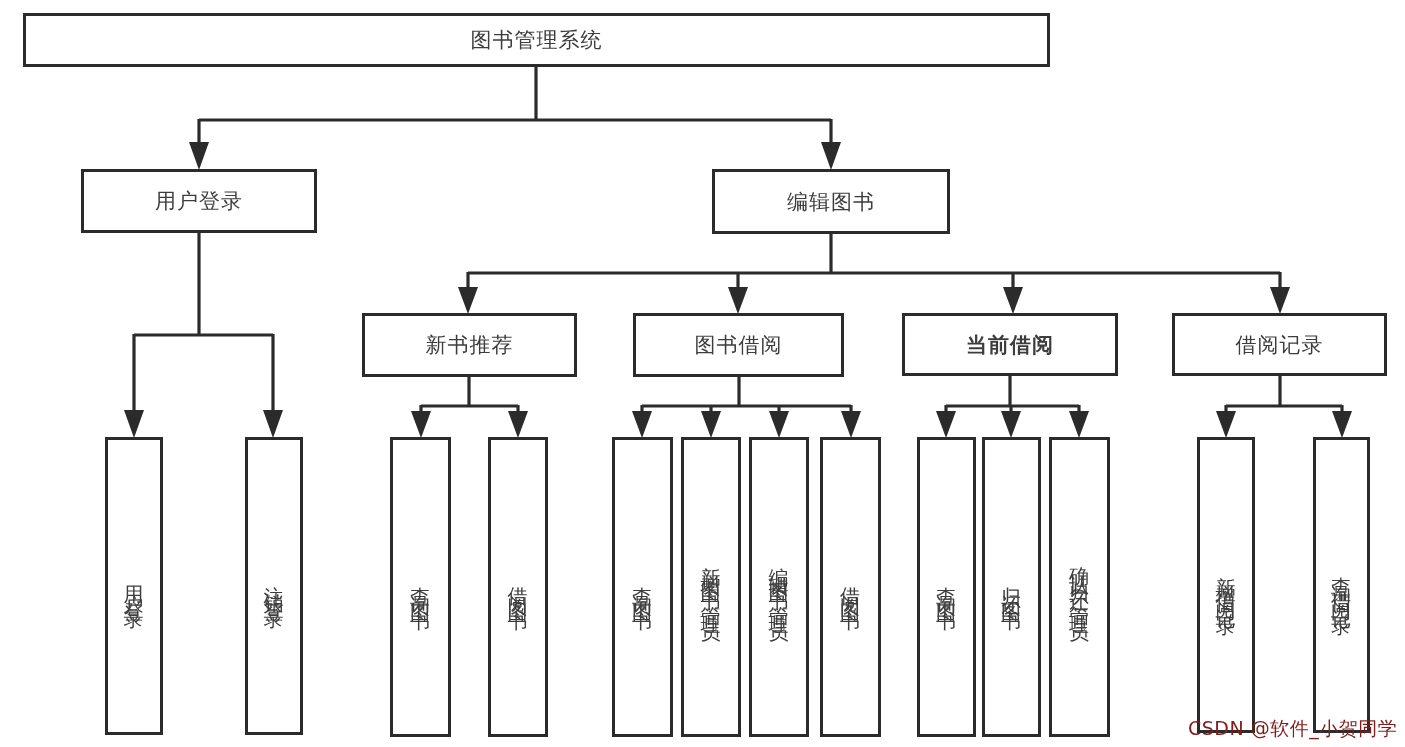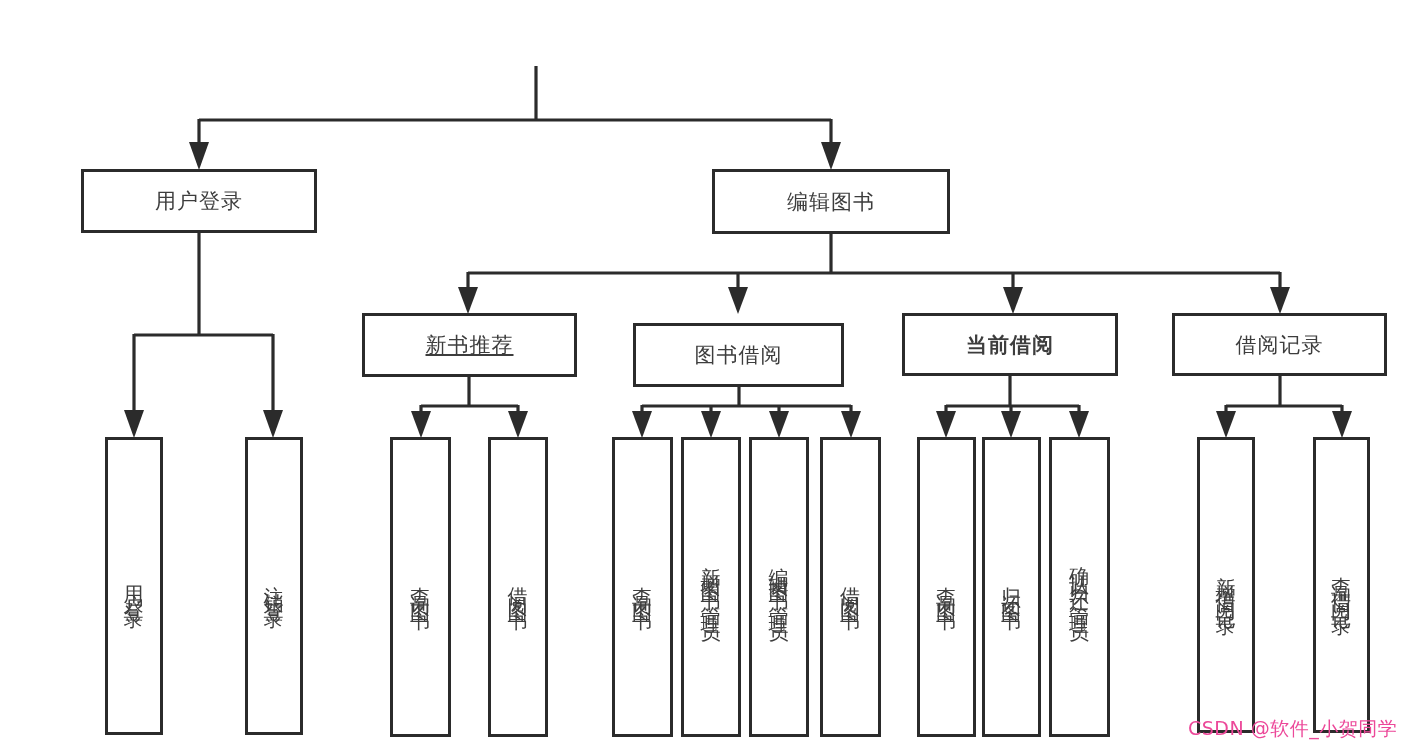--- a/index.html
+++ b/index.html
@@ -28,21 +28,21 @@
   .vbox{
     writing-mode:vertical-rl;
     text-orientation:mixed;
     letter-spacing:8px;
     font-size:20px;
     line-height:1;
   }
   .watermark{
     position:absolute;
     z-index:5;
-    color:#ec4899;
+    color:#7f1d1d;
     font-size:19px;
     letter-spacing:0.5px;
     white-space:nowrap;
   }
 </style>
 </head>
 <body>
 
 <div id="canvas">
 
@@ -108,26 +108,27 @@
       <polygon points="769,411 789,411 779,438"></polygon>
       <polygon points="841,411 861,411 851,438"></polygon>
       <polygon points="936,411 956,411 946,438"></polygon>
       <polygon points="1001,411 1021,411 1011,438"></polygon>
       <polygon points="1069,411 1089,411 1079,438"></polygon>
       <polygon points="1216,411 1236,411 1226,438"></polygon>
       <polygon points="1332,411 1352,411 1342,438"></polygon>
     </g>
   </svg>
 
+  <div class="box" style="left:23px;top:13px;width:1027px;height:54px;">图书管理系统</div>
 
   <div class="box" style="left:81px;top:169px;width:236px;height:64px;">用户登录</div>
   <div class="box" style="left:712px;top:169px;width:238px;height:65px;">编辑图书</div>
 
-  <div class="box" style="left:362px;top:313px;width:215px;height:64px;text-decoration:underline;">新书推荐</div>
-  <div class="box" style="left:633px;top:323px;width:211px;height:64px;">图书借阅</div>
+  <div class="box" style="left:362px;top:313px;width:215px;height:64px;">新书推荐</div>
+  <div class="box" style="left:633px;top:313px;width:211px;height:64px;">图书借阅</div>
   <div class="box" style="left:902px;top:313px;width:216px;height:63px;font-weight:bold;">当前借阅</div>
   <div class="box" style="left:1172px;top:313px;width:215px;height:63px;">借阅记录</div>
 
   <div class="box vbox" style="left:105px;top:437px;width:58px;height:298px;">用户登录</div>
   <div class="box vbox" style="left:245px;top:437px;width:58px;height:298px;">注销登录</div>
 
   <div class="box vbox" style="left:390px;top:437px;width:61px;height:300px;">查询图书</div>
   <div class="box vbox" style="left:488px;top:437px;width:60px;height:300px;">借阅图书</div>
 
   <div class="box vbox" style="left:612px;top:437px;width:61px;height:300px;">查询图书</div>

